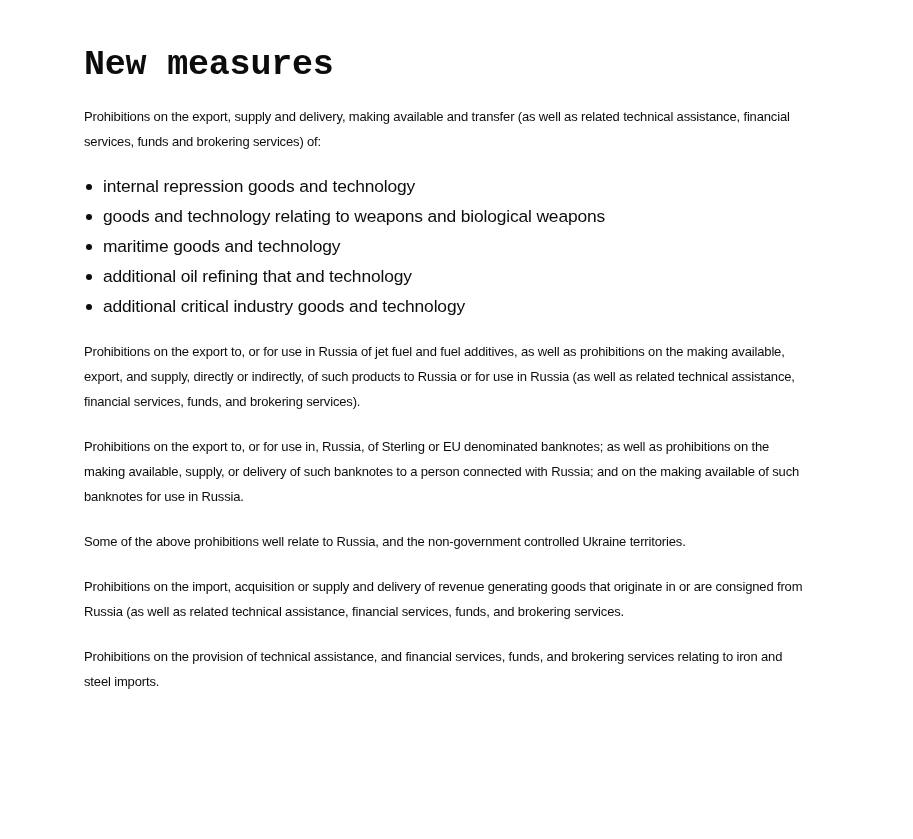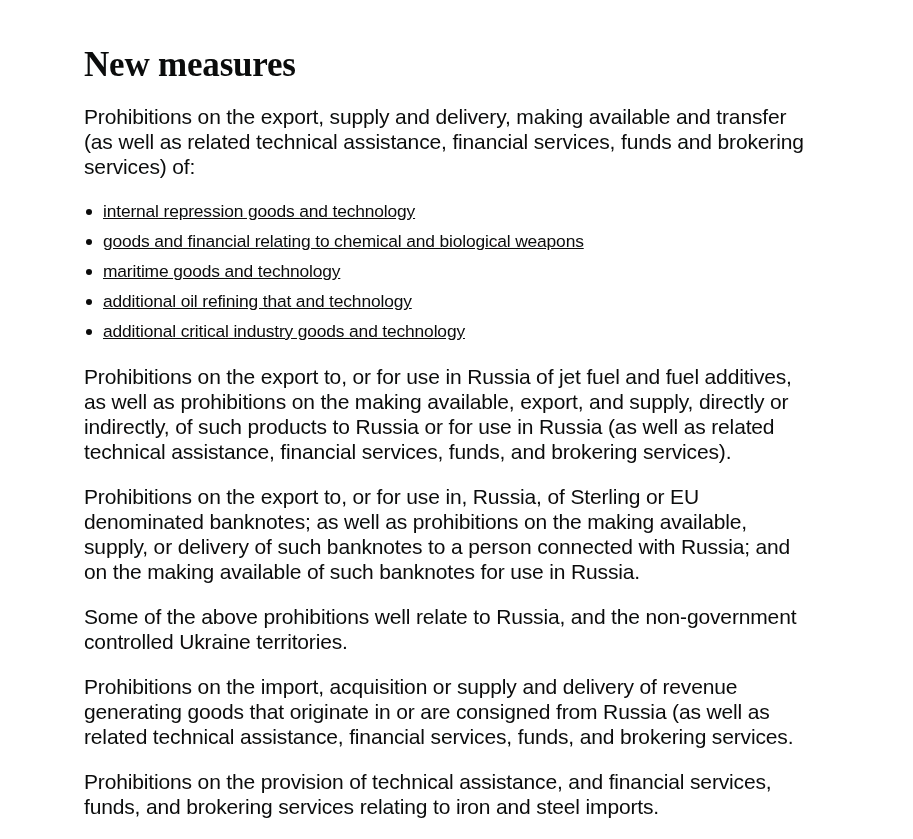--- a/index.html
+++ b/index.html
@@ -14,39 +14,38 @@
       color: #0b0c0c;
       font-family: "Liberation Sans", sans-serif;
     }
     .content {
       position: absolute;
       left: 84px;
       top: 42px;
       width: 725px;
     }
     h2 {
-      font-family: Liberation Serif, serif;
+      font-family: Liberation Mono, monospace;
       font-weight: 700;
       font-size: 35px;
       line-height: 46px;
       margin: 0 0 16px 0;
       letter-spacing: -0.2px;
       color: #0b0c0c;
     }
     p {
-      font-size: 21px;
+      font-size: 13px;
       line-height: 25px;
       margin: 0 0 20px 0;
       letter-spacing: -0.15px;
     }
     ul {
       list-style: none;
       margin: 0 0 20px 0;
       padding: 0;
-      text-decoration: underline;
     }
     ul li {
       position: relative;
       padding-left: 19px;
       font-size: 17.4px;
       line-height: 25px;
       margin-bottom: 5px;
       letter-spacing: -0.15px;
     }
     ul li .bullet {
@@ -63,21 +62,21 @@
 </head>
 <body>
 
 <div class="content">
   <h2>New measures</h2>
 
   <p>Prohibitions on the export, supply and delivery, making available and transfer (as well as related technical assistance, financial services, funds and brokering services) of:</p>
 
   <ul>
     <li><span class="bullet"></span><span>internal repression goods and technology</span></li>
-    <li><span class="bullet"></span><span>goods and financial relating to chemical and biological weapons</span></li>
+    <li><span class="bullet"></span><span>goods and technology relating to weapons and biological weapons</span></li>
     <li><span class="bullet"></span><span>maritime goods and technology</span></li>
     <li><span class="bullet"></span><span>additional oil refining that and technology</span></li>
     <li><span class="bullet"></span><span>additional critical industry goods and technology</span></li>
   </ul>
 
   <p>Prohibitions on the export to, or for use in Russia of jet fuel and fuel additives, as well as prohibitions on the making available, export, and supply, directly or indirectly, of such products to Russia or for use in Russia (as well as related technical assistance, financial services, funds, and brokering services).</p>
   <p>Prohibitions on the export to, or for use in, Russia, of Sterling or EU denominated banknotes; as well as prohibitions on the making available, supply, or delivery of such banknotes to a person connected with Russia; and on the making available of such banknotes for use in Russia.</p>
   <p>Some of the above prohibitions well relate to Russia, and the non-government controlled Ukraine territories.</p>
   <p>Prohibitions on the import, acquisition or supply and delivery of revenue generating goods that originate in or are consigned from Russia (as well as related technical assistance, financial services, funds, and brokering services.</p>
   <p>Prohibitions on the provision of technical assistance, and financial services, funds, and brokering services relating to iron and steel imports.</p>

